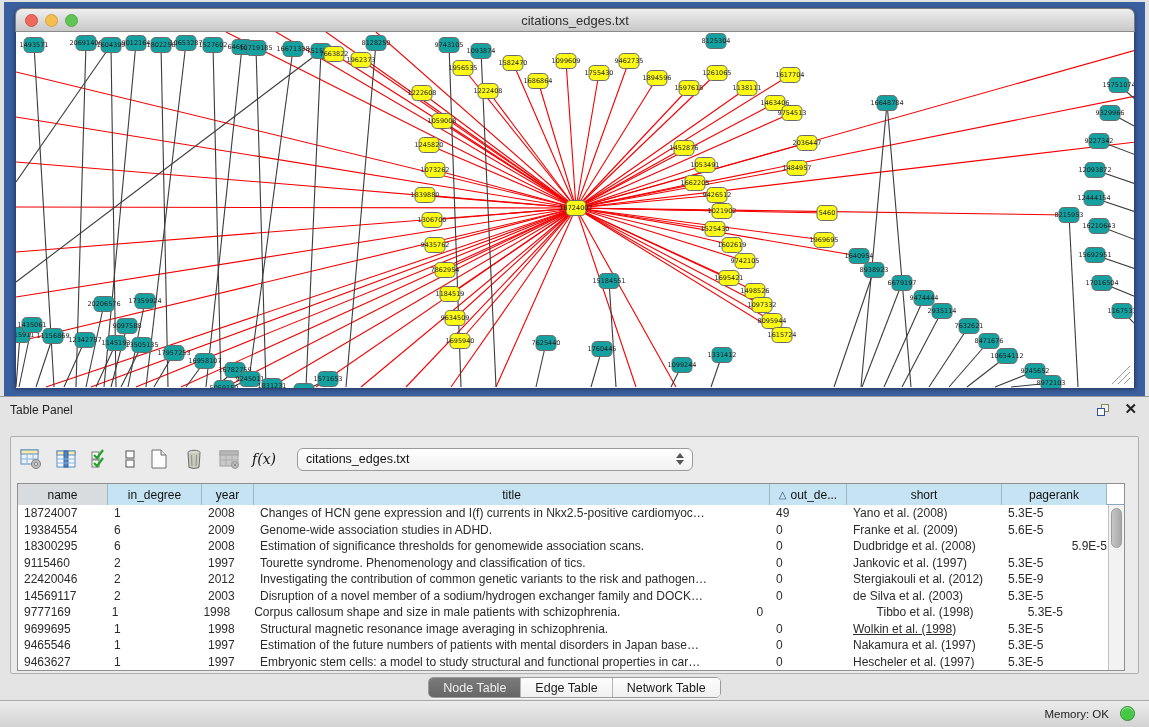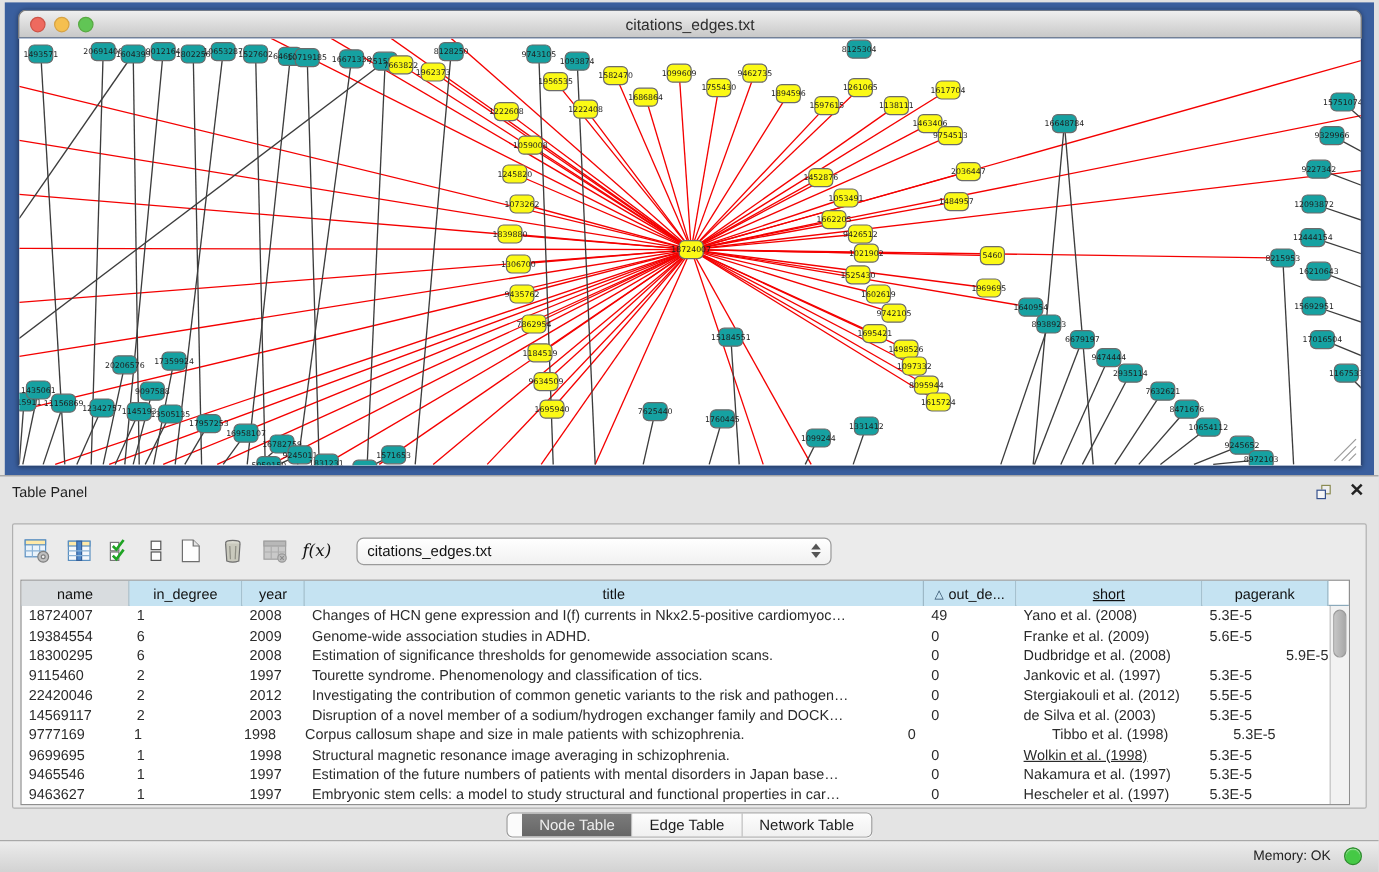--- a/index.html
+++ b/index.html
@@ -42,21 +42,21 @@
   .th{height:21px;background:#c5e3f2;border-right:1px solid #9db8c6;display:flex;align-items:center;justify-content:center;font-size:12px;color:#111;overflow:hidden;white-space:nowrap;}
   .th.gray{background:#d8dcdf;justify-content:center;}
   .th .sortg{color:#2a4a66;margin-right:4px;font-size:10px;}
   .tbody{position:relative;}
   .tr{display:flex;height:16.5px;line-height:16.5px;cursor:default;}
   .td{padding:0 0 0 6px;overflow:hidden;white-space:nowrap;text-overflow:clip;}
   .vsb{position:absolute;right:0;top:21px;bottom:0;width:16px;background:#f2f2f2;border-left:1px solid #c2c2c2;}
   .vsb .thumb{position:absolute;left:2px;top:3px;width:11px;height:40px;border-radius:6px;background:linear-gradient(90deg,#c6c6c6,#a8a8a8);border:1px solid #9b9b9b;}
   
   .tabs{position:absolute;left:0;right:0;top:280px;display:flex;justify-content:center;}
-  .seg{display:flex;border:1px solid #9a9a9a;border-radius:5px;overflow:hidden;background:#fbfbfb;height:21px;box-shadow:0 1px 0 rgba(255,255,255,.7);padding-left:12px;}
+  .seg{display:flex;border:1px solid #9a9a9a;border-radius:5px;overflow:hidden;background:#fbfbfb;height:21px;box-shadow:0 1px 0 rgba(255,255,255,.7);}
   .segb{padding:0 14px;font-size:12.5px;line-height:20px;color:#1c1c1c;background:linear-gradient(#fdfdfd,#f0f0f0);border:none;border-right:1px solid #b5b5b5;cursor:pointer;}
   .segb:last-child{border-right:none;}
   .segb.active{background:linear-gradient(#7b7b7b,#666666);color:#efefef;}
   
   .statusbar{position:absolute;left:0;top:700px;width:1149px;height:27px;background:linear-gradient(#ececec,#d2d2d2);border-top:1px solid #a8a8a8;}
   .mem{position:absolute;right:40px;top:7px;font-size:11.5px;color:#222;}
   .memdot{position:absolute;right:14px;top:5px;width:15px;height:15px;border-radius:50%;background:#45c945;border:1px solid #2e8b2e;box-shadow:inset 0 1px 1px rgba(255,255,255,.6);}
 </style>
 </head>
 <body>
@@ -726,21 +726,21 @@
             <div class="th" style="width: 52px;">
               <span>year</span>
             </div>
             <div class="th" style="width: 516px;">
               <span>title</span>
             </div>
             <div class="th" style="width: 77px;">
               <span class="sortg">△</span>
               <span>out_de...</span>
             </div>
-            <div class="th" style="width: 155px; text-decoration: underline;">
+            <div class="th" style="width: 155px;">
               <span>short</span>
             </div>
             <div class="th" style="width: 105px;">
               <span>pagerank</span>
             </div>
           </div>
         <div class="tbody" id="tbody">
             <div class="tr">
               <div class="td" style="width: 90px;">18724007</div>
               <div class="td" style="width: 94px;">1</div>
@@ -777,21 +777,21 @@
               <div class="td" style="width: 155px;">Jankovic et al. (1997)</div>
               <div class="td" style="width: 105px;">5.3E-5</div>
             </div>
             <div class="tr">
               <div class="td" style="width: 90px;">22420046</div>
               <div class="td" style="width: 94px;">2</div>
               <div class="td" style="width: 52px;">2012</div>
               <div class="td" style="width: 516px;">Investigating the contribution of common genetic variants to the risk and pathogen…</div>
               <div class="td" style="width: 77px;">0</div>
               <div class="td" style="width: 155px;">Stergiakouli et al. (2012)</div>
-              <div class="td" style="width: 105px;">5.5E-5</div>
+              <div class="td" style="width: 105px;">5.5E-9</div>
             </div>
             <div class="tr">
               <div class="td" style="width: 90px;">14569117</div>
               <div class="td" style="width: 94px;">2</div>
               <div class="td" style="width: 52px;">2003</div>
               <div class="td" style="width: 516px;">Disruption of a novel member of a sodium/hydrogen exchanger family and DOCK…</div>
               <div class="td" style="width: 77px;">0</div>
               <div class="td" style="width: 155px;">de Silva et al. (2003)</div>
               <div class="td" style="width: 105px;">5.3E-5</div>
             </div>

